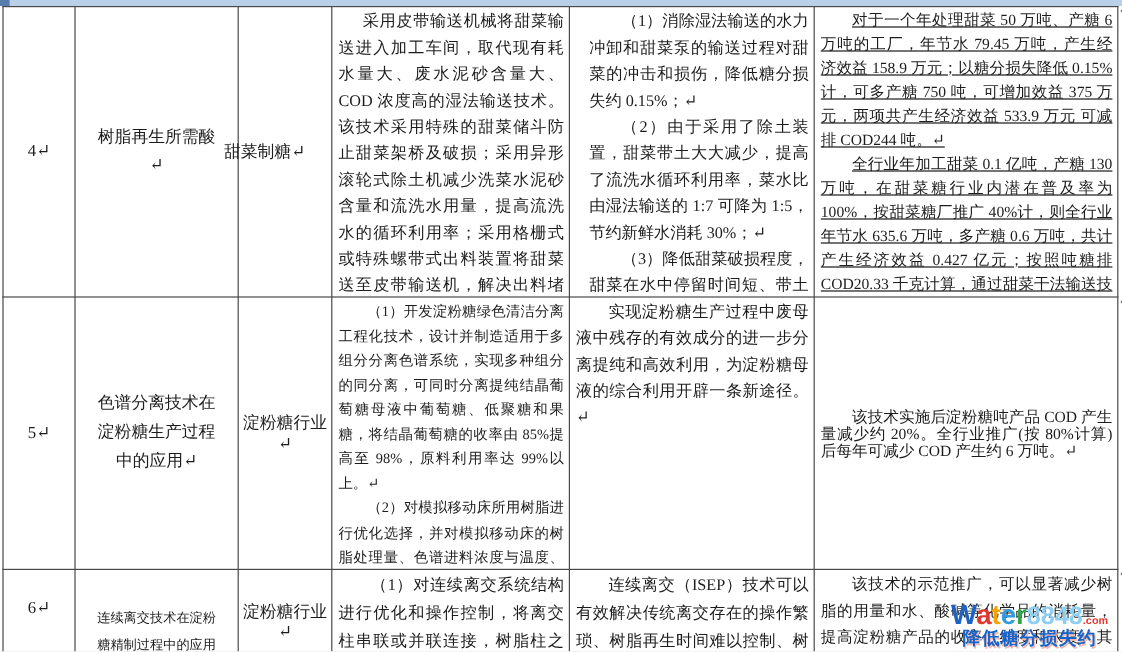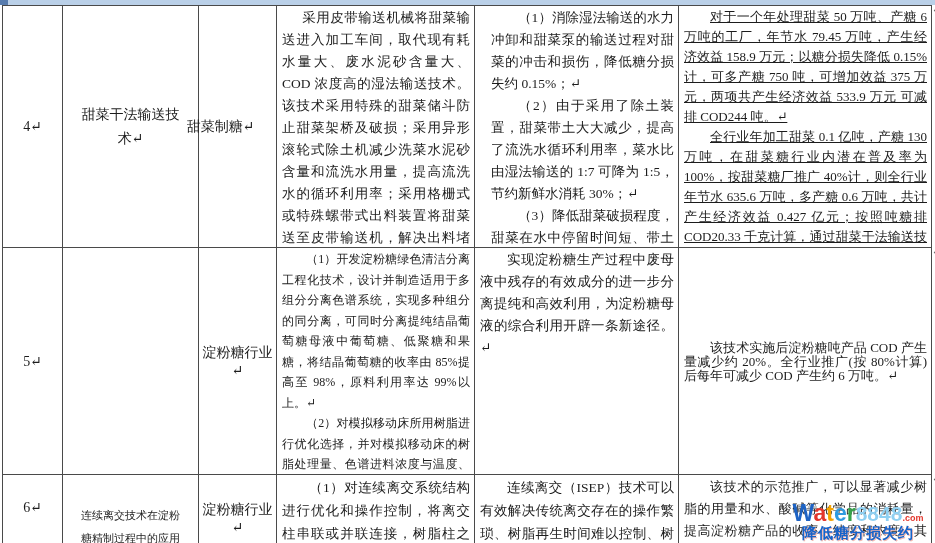--- a/index.html
+++ b/index.html
@@ -79,36 +79,37 @@
   <div class="vline v3"></div>
   <div class="vline v4"></div>
   <div class="vline v5"></div>
   <div class="vline v6"></div>
   <div class="vline v7"></div>
   <div class="hline h1"></div>
   <div class="hline h2"></div>
   <div class="hline h3"></div>
 
   <div class="cell center r4c1">4↵</div>
-  <div class="cell center r4c2">甜菜干法输送技术↵</div>
+  <div class="cell center r4c2">树脂再生所需酸↵</div>
   <div class="cell center r4c3">甜菜制糖↵</div>
   <div class="cell txt r4c4">
     <p class="p-ind15">采用皮带输送机械将甜菜输送进入加工车间，取代现有耗水量大、废水泥砂含量大、COD 浓度高的湿法输送技术。该技术采用特殊的甜菜储斗防止甜菜架桥及破损；采用异形滚轮式除土机减少洗菜水泥砂含量和流洗水用量，提高流洗水的循环利用率；采用格栅式或特殊螺带式出料装置将甜菜送至皮带输送机，解决出料堵塞和甜菜破损问题，同时采用一整套自动控制装置，对各甜菜储斗的料位、出料速度进行监控并根据生产要求适时调整，避免断料或超负荷。↵</p>
   </div>
   <div class="cell txt r4c5">
     <p class="p-ind">（1）消除湿法输送的水力冲卸和甜菜泵的输送过程对甜菜的冲击和损伤，降低糖分损失约 0.15%；↵</p>
     <p class="p-ind">（2）由于采用了除土装置，甜菜带土大大减少，提高了流洗水循环利用率，菜水比由湿法输送的 1:7 可降为 1:5，节约新鲜水消耗 30%；↵</p>
     <p class="p-ind">（3）降低甜菜破损程度，甜菜在水中停留时间短、带土量少，流送水中的 COD 浓度和悬浮物浓度低，最终 COD 减排可达 20%。↵</p>
   </div>
   <div class="cell txt r4c6">
     <p class="p-ind">对于一个年处理甜菜 50 万吨、产糖 6 万吨的工厂，年节水 79.45 万吨，产生经济效益 158.9 万元；以糖分损失降低 0.15%计，可多产糖 750 吨，可增加效益 375 万元，两项共产生经济效益 533.9 万元 可减排 COD244 吨。↵</p>
     <p class="p-ind">全行业年加工甜菜 0.1 亿吨，产糖 130 万吨，在甜菜糖行业内潜在普及率为 100%，按甜菜糖厂推广 40%计，则全行业年节水 635.6 万吨，多产糖 0.6 万吨，共计产生经济效益 0.427 亿元；按照吨糖排 COD20.33 千克计算，通过甜菜干法输送技术，可减排 COD0.21 万吨。↵</p>
   </div>
 
   <div class="cell center r5c1">5↵</div>
+  <div class="cell center r5c2">色谱分离技术在淀粉糖生产过程中的应用↵</div>
   <div class="cell center r5c3">淀粉糖行业↵</div>
   <div class="cell txt r5c4">
     <p class="p-ind">（1）开发淀粉糖绿色清洁分离工程化技术，设计并制造适用于多组分分离色谱系统，实现多种组分的同分离，可同时分离提纯结晶葡萄糖母液中葡萄糖、低聚糖和果糖，将结晶葡萄糖的收率由 85%提高至 98%，原料利用率达 99%以上。↵</p>
     <p class="p-ind">（2）对模拟移动床所用树脂进行优化选择，并对模拟移动床的树脂处理量、色谱进料浓度与温度、料水比和循环量等运行参数进一步优化了，使提取液达到技术指标要求。↵</p>
   </div>
   <div class="cell txt r5c5">
     <p class="p-ind">实现淀粉糖生产过程中废母液中残存的有效成分的进一步分离提纯和高效利用，为淀粉糖母液的综合利用开辟一条新途径。↵</p>
   </div>
   <div class="cell txt r5c6">
     <p class="p-ind">该技术实施后淀粉糖吨产品 COD 产生量减少约 20%。全行业推广(按 80%计算)后每年可减少 COD 产生约 6 万吨。↵</p>

